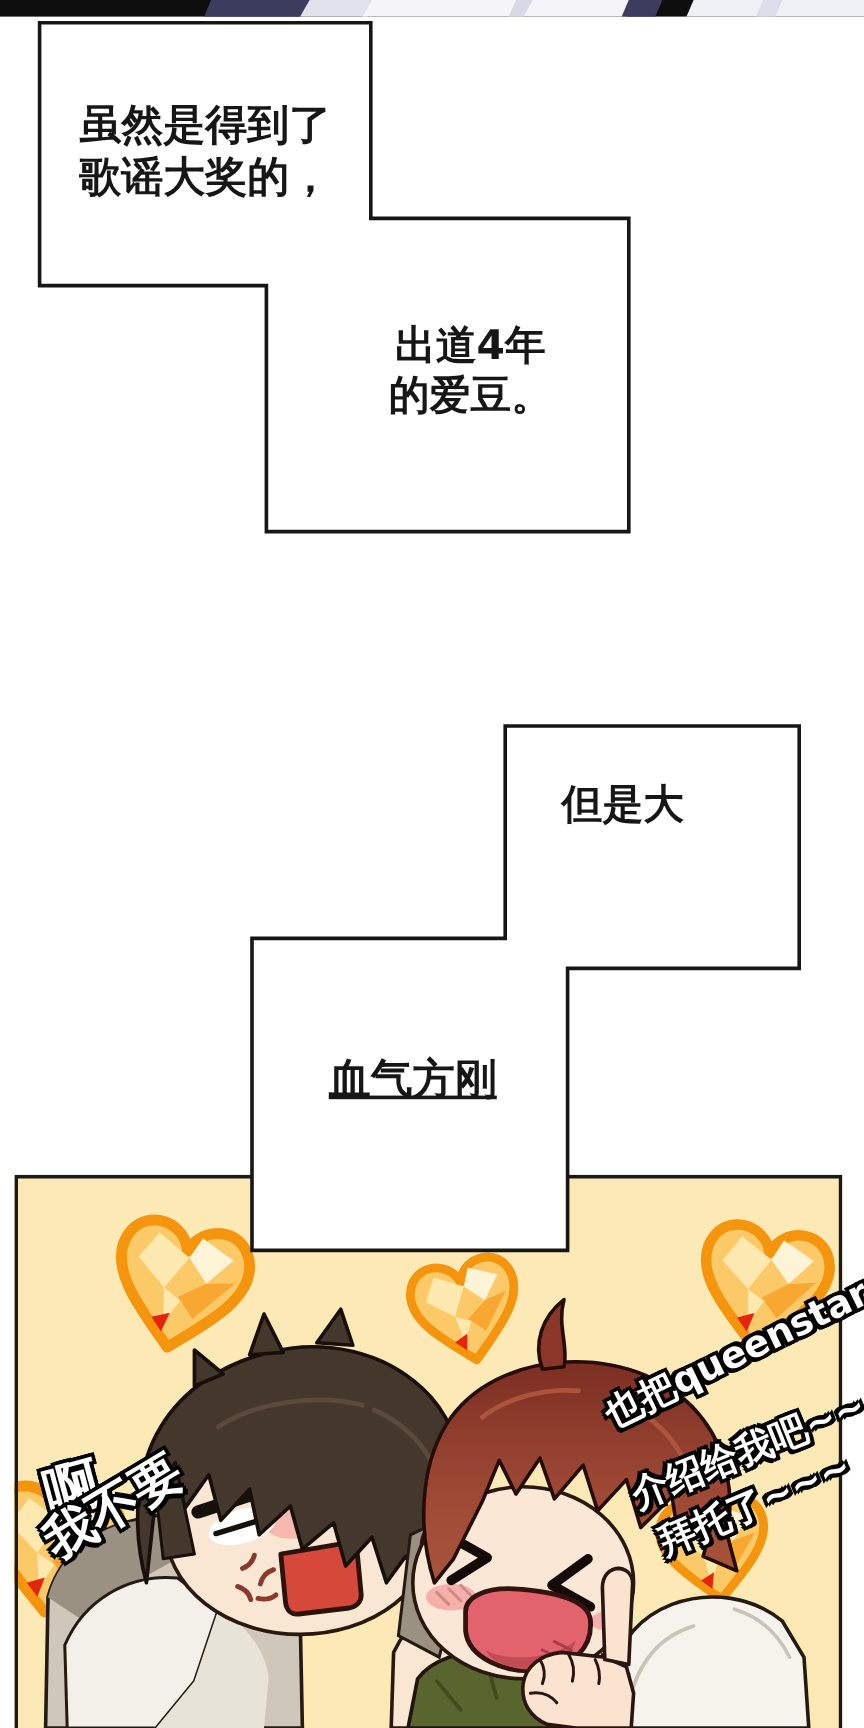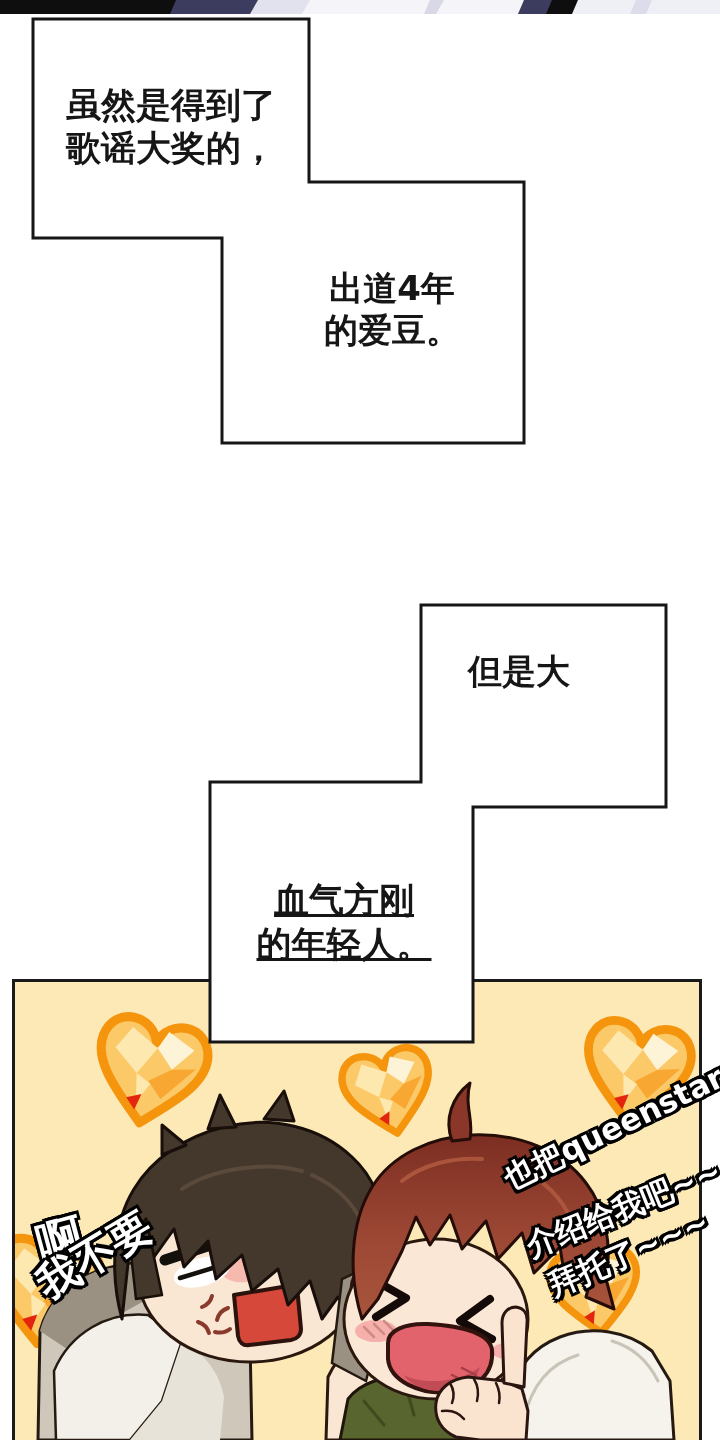--- a/index.html
+++ b/index.html
@@ -164,16 +164,15 @@
   </div>
   <div class="boxtext ft34b" style="left:222px;top:267px;width:340px;">
     <span class="ln">出道4年</span>
     <span class="ln">的爱豆。</span>
   </div>
   <div class="boxtext ft34" style="left:421px;top:637px;width:196px;margin-top:12px;">
     <span class="ln">但是大</span>
   </div>
   <div class="boxtext ft35d" style="left:210px;top:878px;width:268px;">
     <span class="ln">血气方刚</span>
-    <span class="ln">的年轻人。</span>
   </div>
 
 </div>
 
 </body></html>

